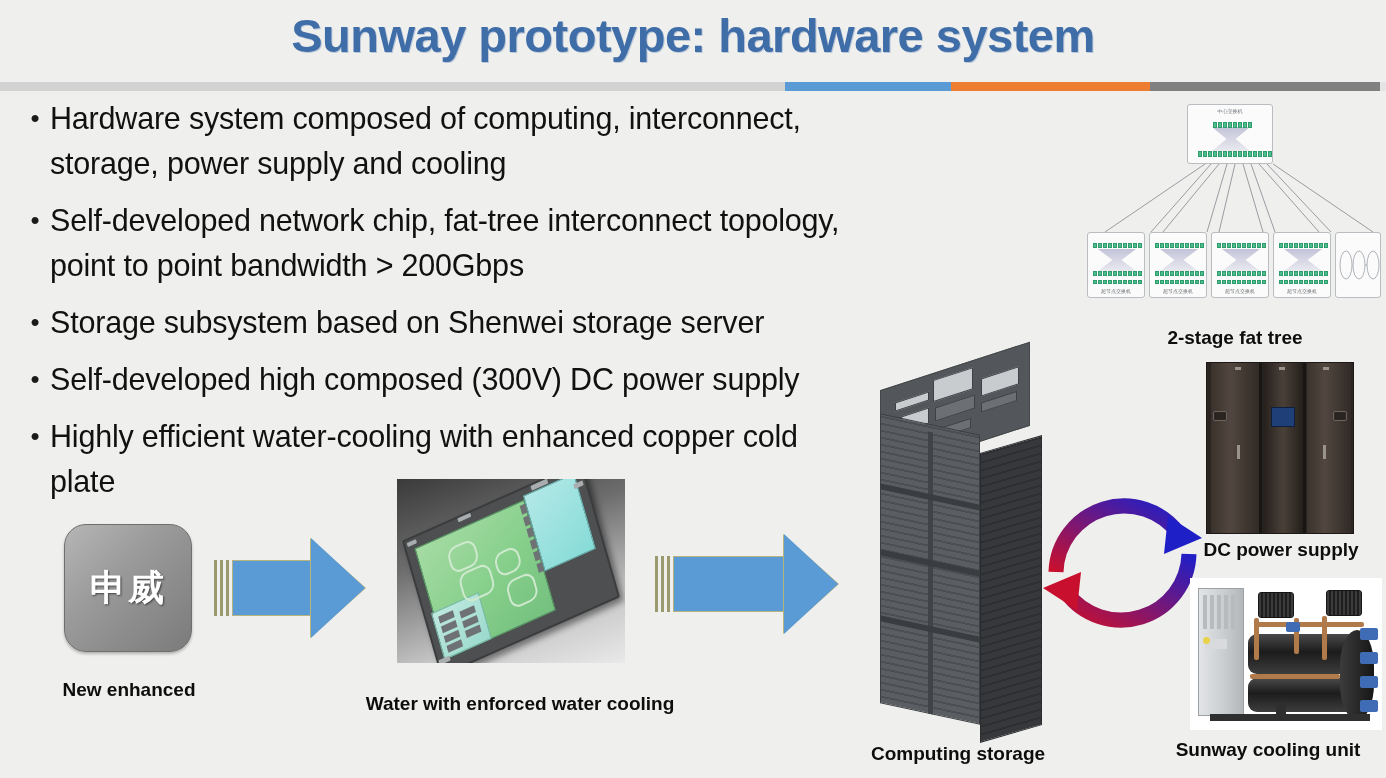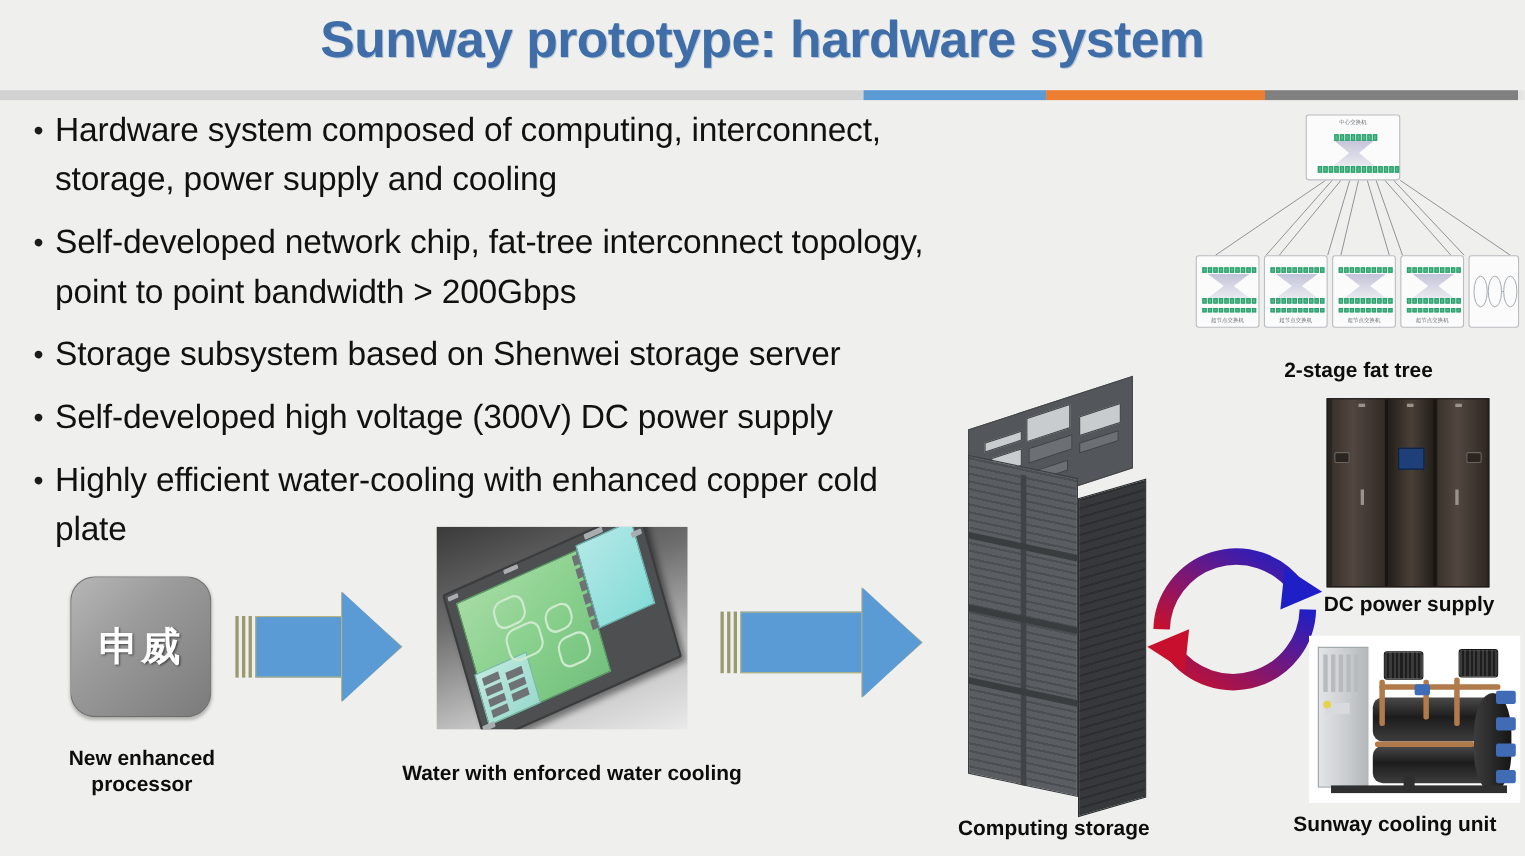--- a/index.html
+++ b/index.html
@@ -202,34 +202,33 @@
     <div class="bullet">
       <div class="dot">•</div>
       <div class="btext">Self-developed network chip, fat-tree interconnect topology, point to point bandwidth &gt; 200Gbps</div>
     </div>
     <div class="bullet">
       <div class="dot">•</div>
       <div class="btext">Storage subsystem based on Shenwei storage server</div>
     </div>
     <div class="bullet">
       <div class="dot">•</div>
-      <div class="btext">Self-developed high voltage (300V) DC power supply</div>
+      <div class="btext">Self-developed high composed (300V) DC power supply</div>
     </div>
     <div class="bullet">
       <div class="dot">•</div>
       <div class="btext">Highly efficient water-cooling with enhanced copper cold plate</div>
     </div>
   </div>
 
   <div class="chip">
     <span>申威</span>
   </div>
   <div class="cap" style="left:34px; top:678px; width:190px;">
     <div>New enhanced</div>
-    <div>processor</div>
   </div>
 
   <div class="arrow" style="left:214px; top:538px; width:152px;">
     <div class="tail-stripe" style="left:0px;"></div>
     <div class="tail-stripe" style="left:6px;"></div>
     <div class="tail-stripe" style="left:12px;"></div>
     <div class="body" style="left:18px; width:80px;"></div>
     <div class="head head-edge" style="left:96px;"></div>
     <div class="head head-fill" style="left:97px;"></div>
   </div>

